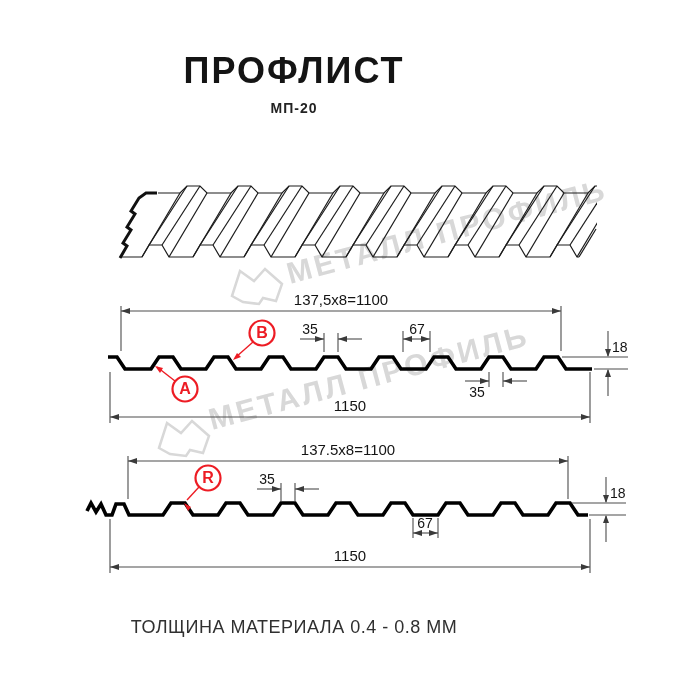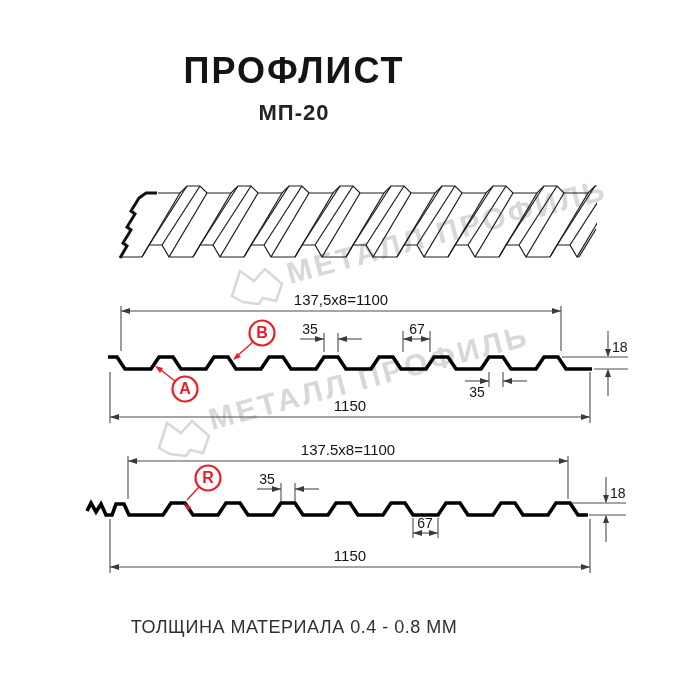--- a/index.html
+++ b/index.html
@@ -2,21 +2,21 @@
 <html><head>
 <meta charset="utf-8">
 <style>
   html,body { margin:0; padding:0; }
   body {
     width:700px; height:700px; background:#ffffff; position:relative;
     overflow:hidden; font-family:"Liberation Sans", sans-serif;
   }
   .center-text { position:absolute; left:0; width:588px; text-align:center; }
   .title    { top:50px;  font-size:36px; font-weight:bold; letter-spacing:2px; color:#141414; }
-  .subtitle { top:100px; font-size:22px; font-weight:bold; letter-spacing:1px; color:#232323; }
+  .subtitle { top:100px; font-size:14px; font-weight:bold; letter-spacing:1px; color:#232323; }
   .footer   { top:617px; font-size:18px; font-weight:normal; letter-spacing:0.5px; color:#303030; }
   svg.diagram { position:absolute; left:0; top:0; }
 
   .thin    { stroke:#1c1c1c; stroke-width:1.2; fill:none; }
   .cap     { stroke:#111; stroke-width:3; fill:none; }
   .profile { stroke:#000; stroke-width:3.6; fill:none; stroke-linejoin:miter; }
   .dim     { stroke:#4c4c4c; stroke-width:1.1; fill:none; }
   .arr     { fill:#3a3a3a; stroke:none; }
   .dimtxt  { font-size:14px; fill:#141414; font-family:"Liberation Sans", sans-serif; }
   .big     { font-size:15px; }

